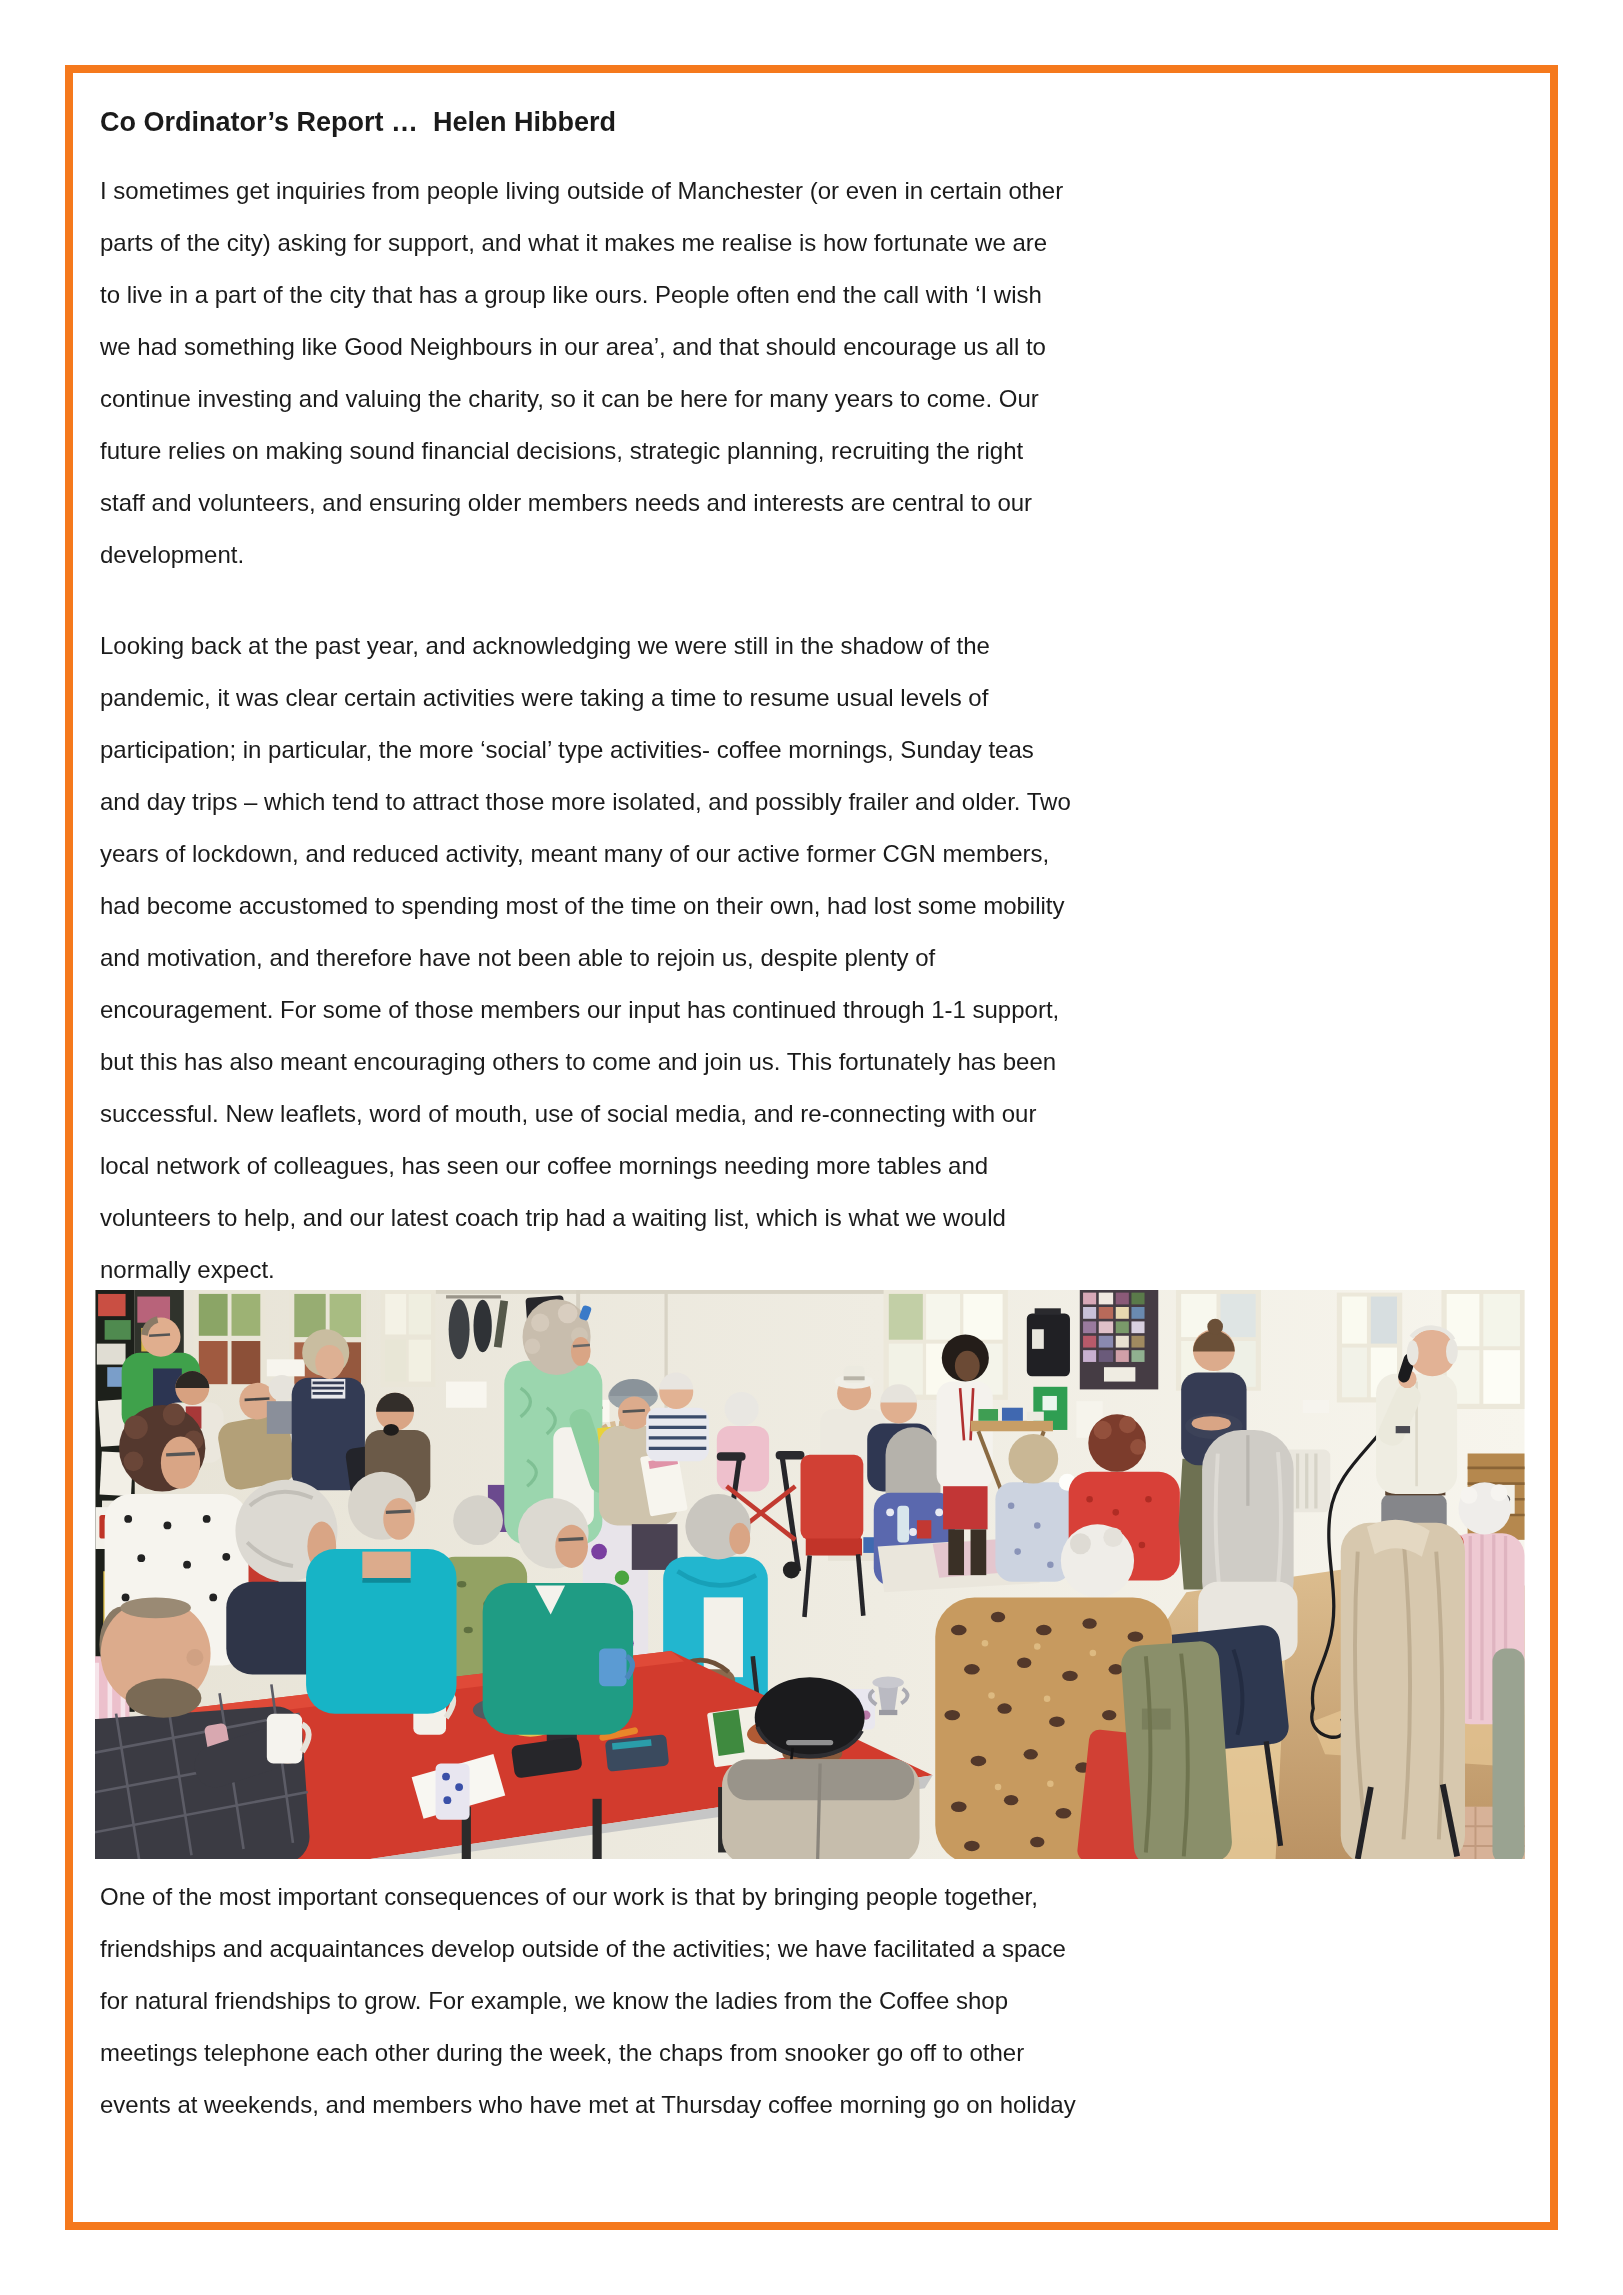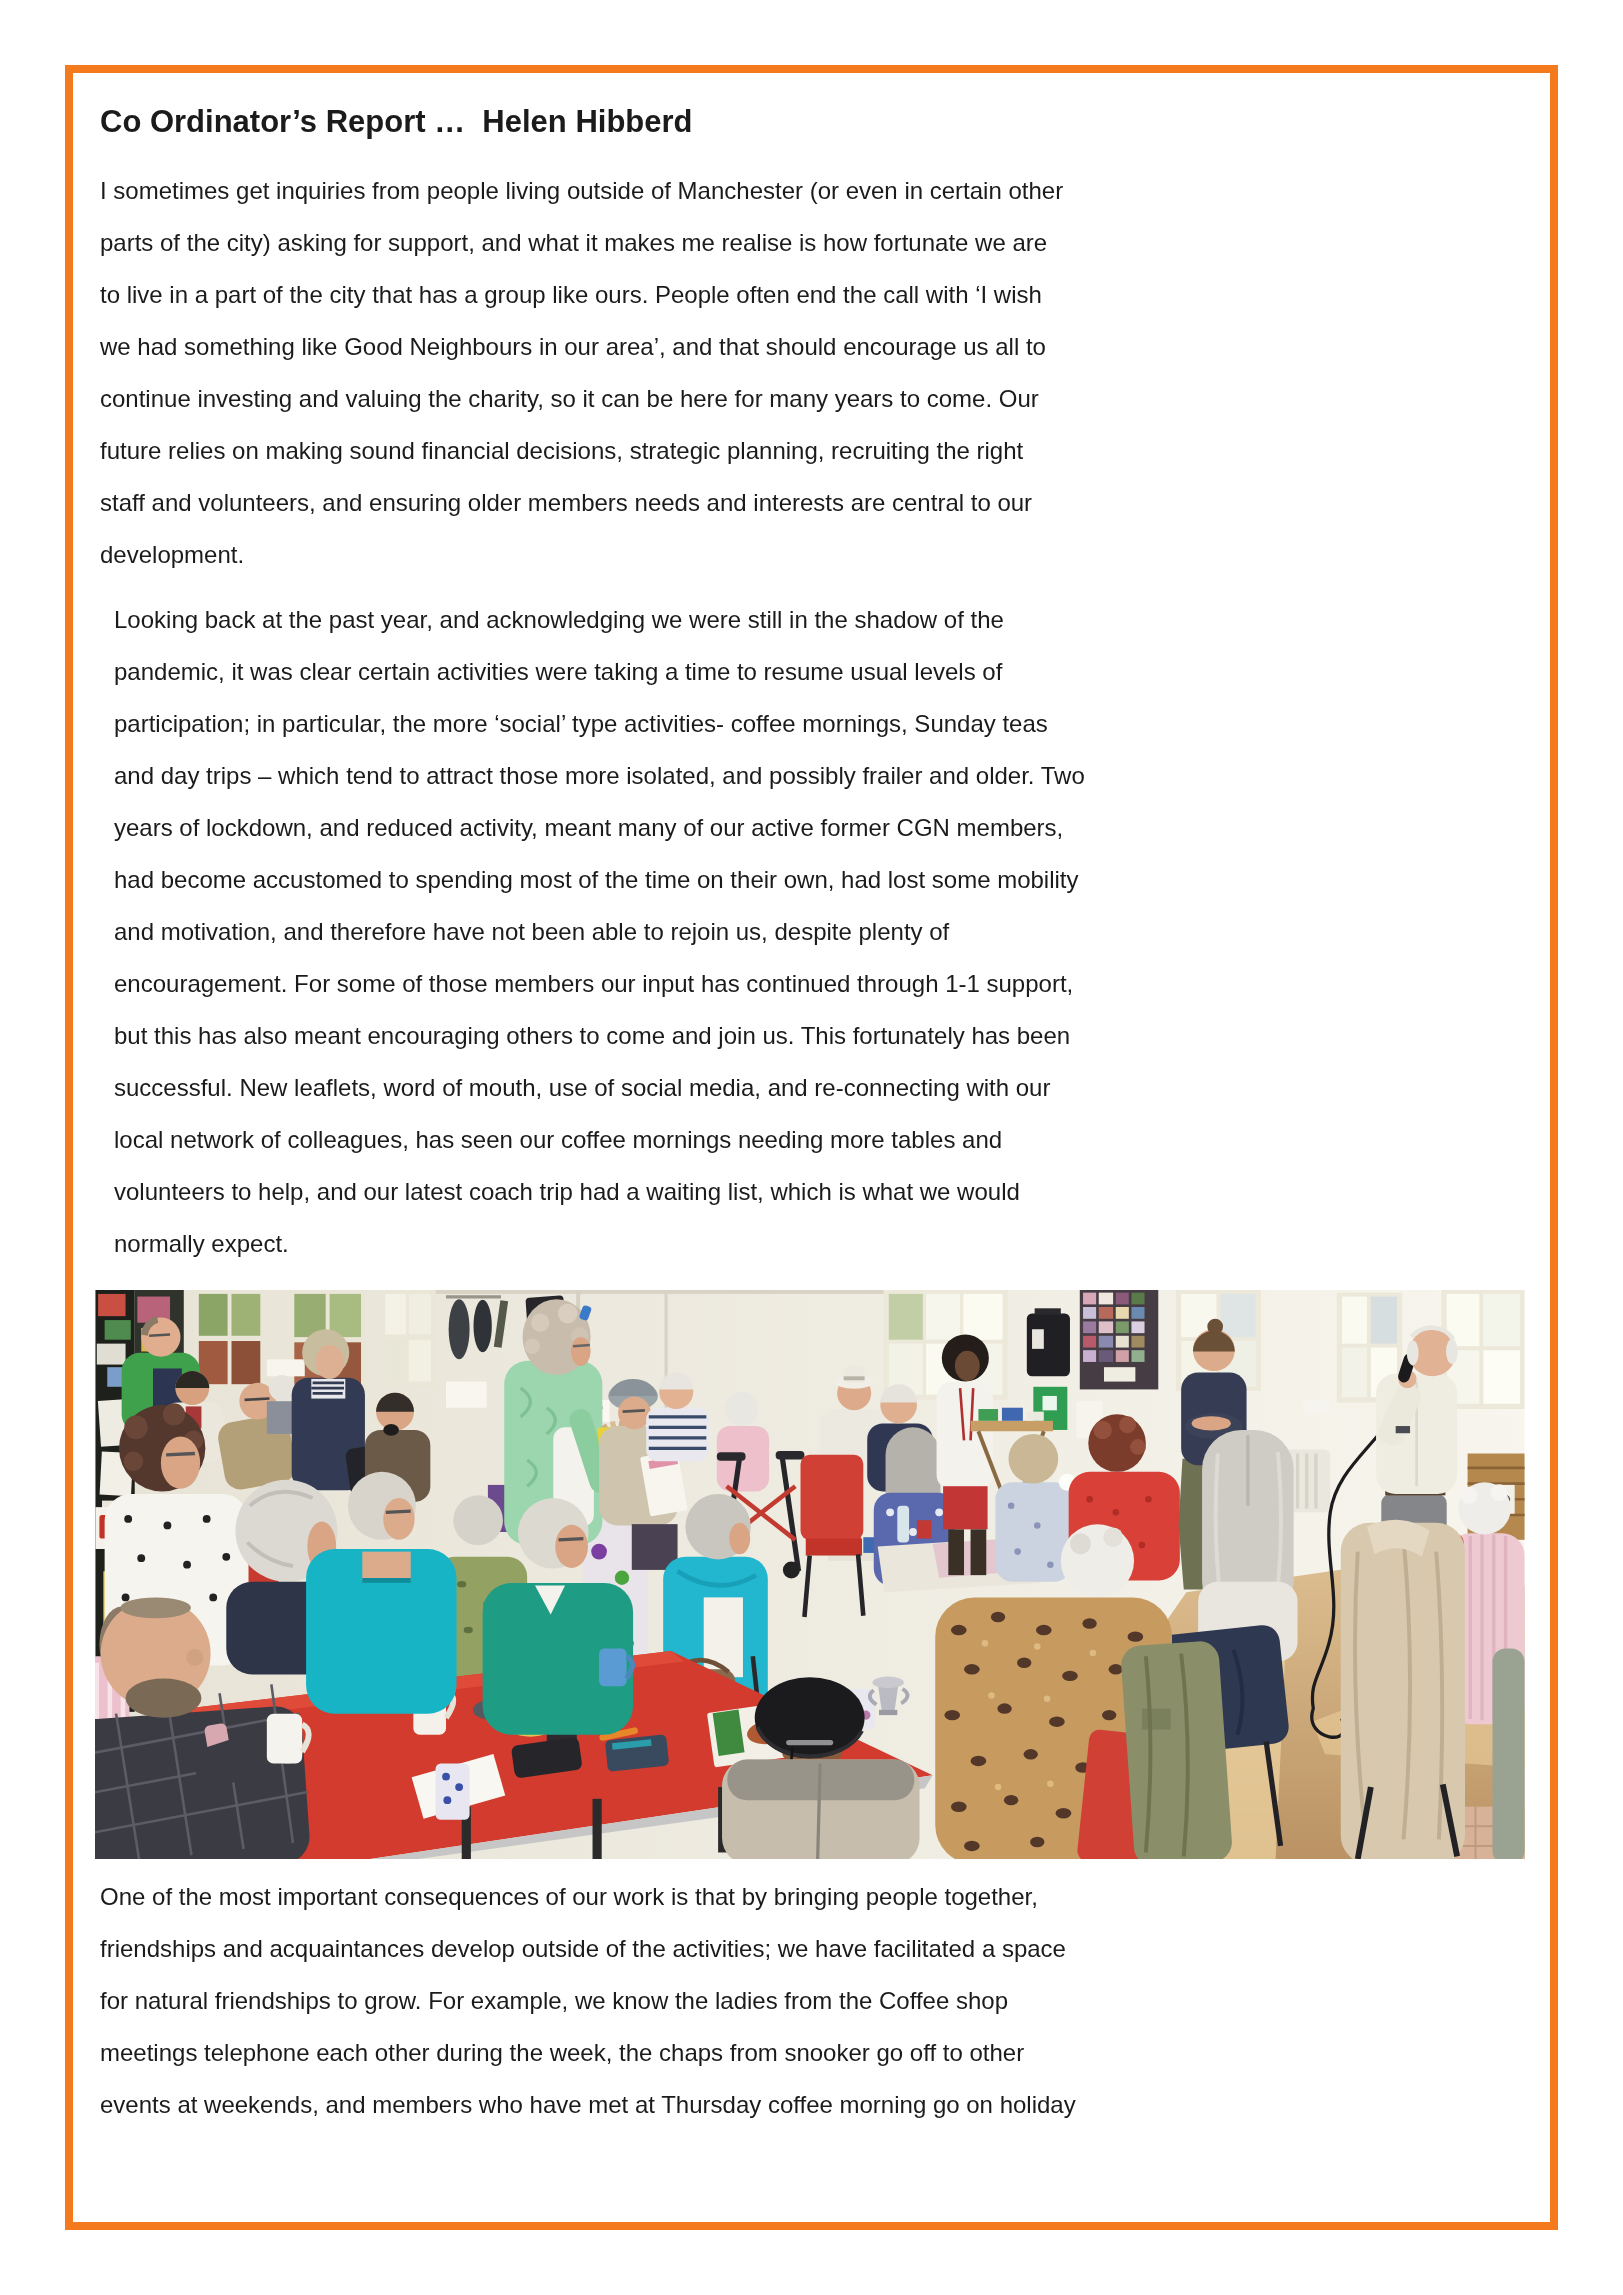--- a/index.html
+++ b/index.html
@@ -1,24 +1,24 @@
 <!DOCTYPE html>
 <html style="font-size:10.5px"><head>
 <meta charset="utf-8">
 <style>
   html,body{margin:0;padding:0;background:#ffffff;}
   body{width:1623px;height:2295px;position:relative;overflow:hidden;
        font-family:"Liberation Sans","DejaVu Sans",sans-serif;color:#1b1b1b;}
   .page-frame{position:absolute;left:65px;top:65px;width:1493px;height:2165px;
        border:8.5px solid #F5791D;box-sizing:border-box;background:#ffffff;}
   .doc-title{position:absolute;left:100px;top:96px;width:1407px;
-       font-size:31px;font-weight:bold;line-height:52px;white-space:pre-wrap;}
+       font-size:27px;font-weight:bold;line-height:52px;white-space:pre-wrap;}
   .para{position:absolute;left:100px;width:1427px;font-size:24px;line-height:52px;
        white-space:pre;letter-spacing:0px;}
-  .p1{top:165px;} .p2{top:594px;margin-left:14px;} .p3{top:1871px;}
+  .p1{top:165px;} .p2{top:620px;} .p3{top:1871px;}
   .photo-wrap{position:absolute;left:95px;top:1290px;width:1430px;height:569px;overflow:hidden;}
   svg{display:block;}
 </style>
 </head>
 <body>
 
 <div class="page-frame"></div>
 
 <div class="doc-title">Co Ordinator’s Report …  Helen Hibberd</div>
 <div class="para p1">I sometimes get inquiries from people living outside of Manchester (or even in certain other

